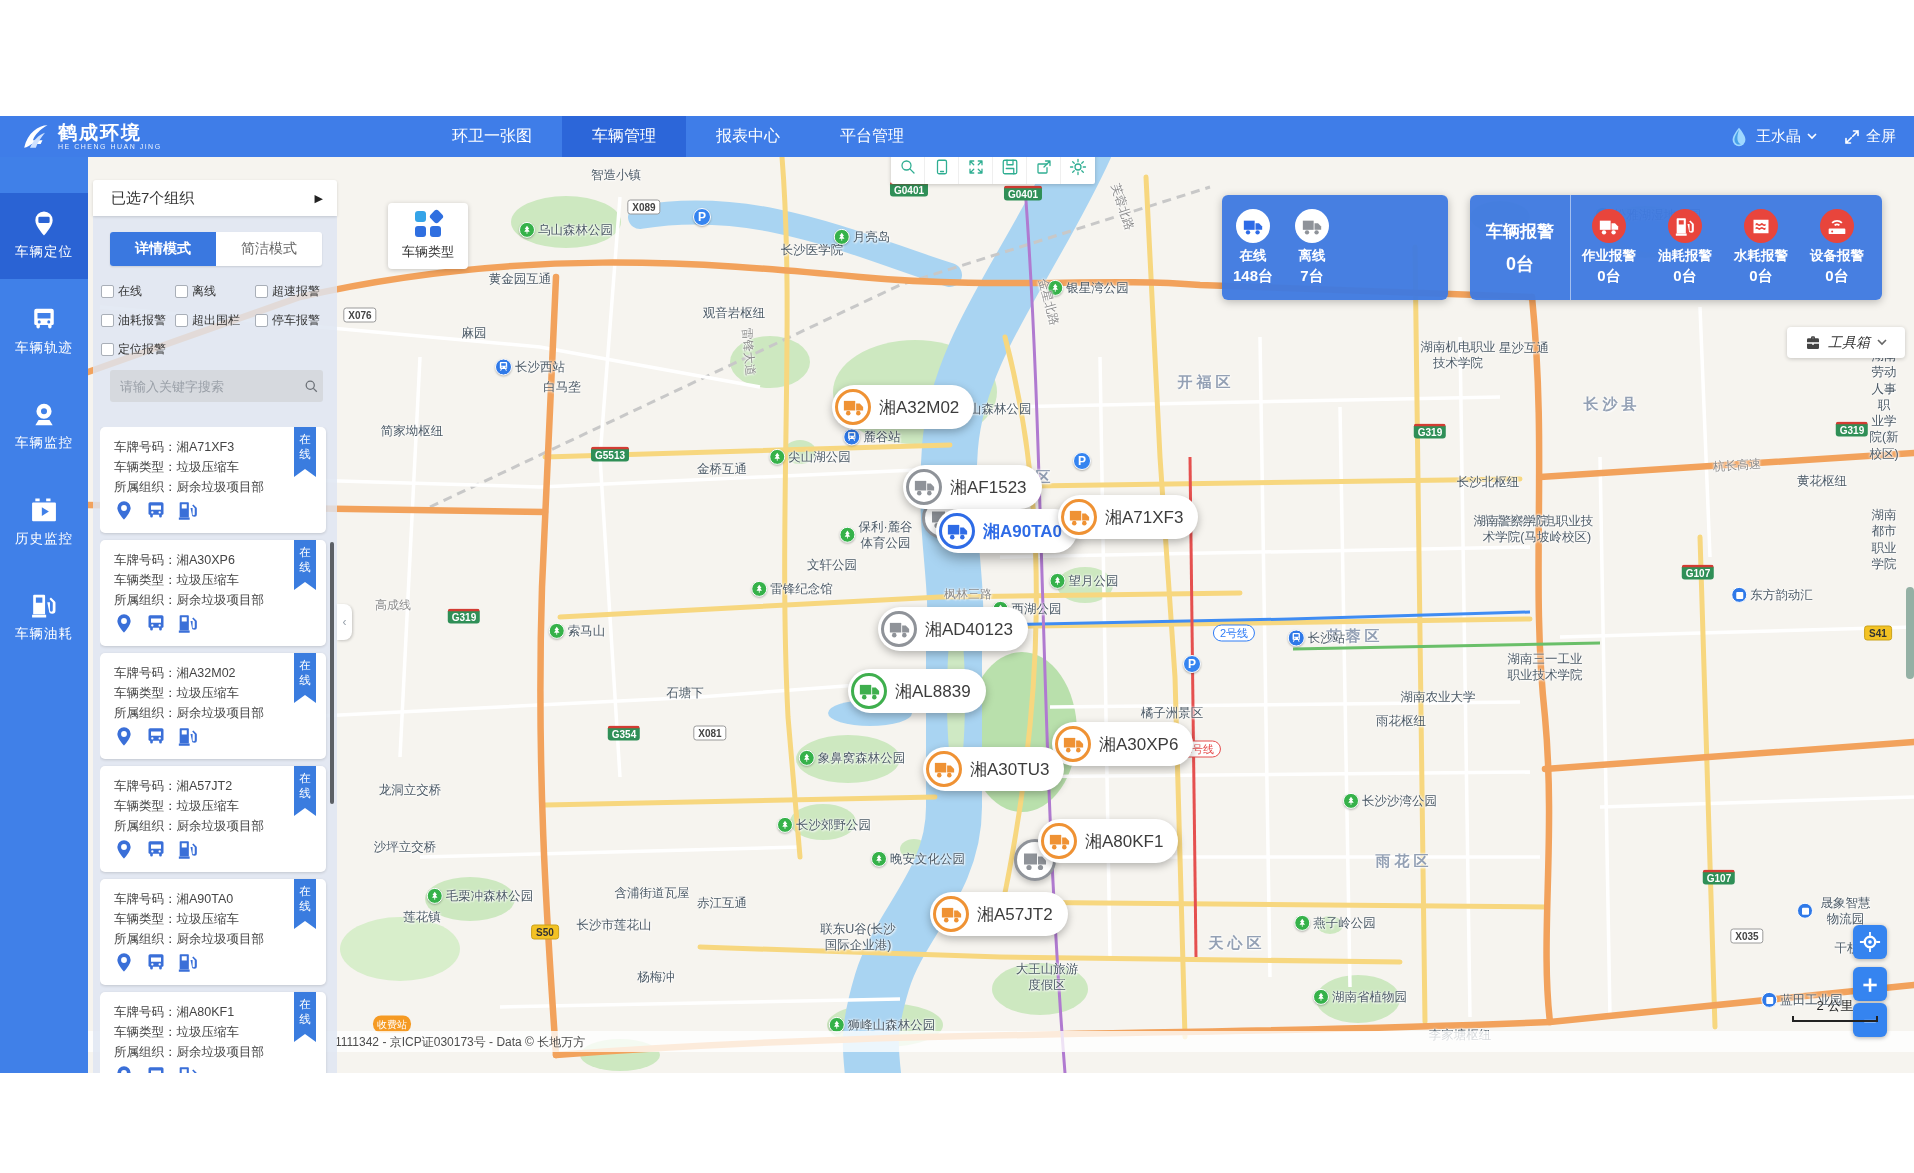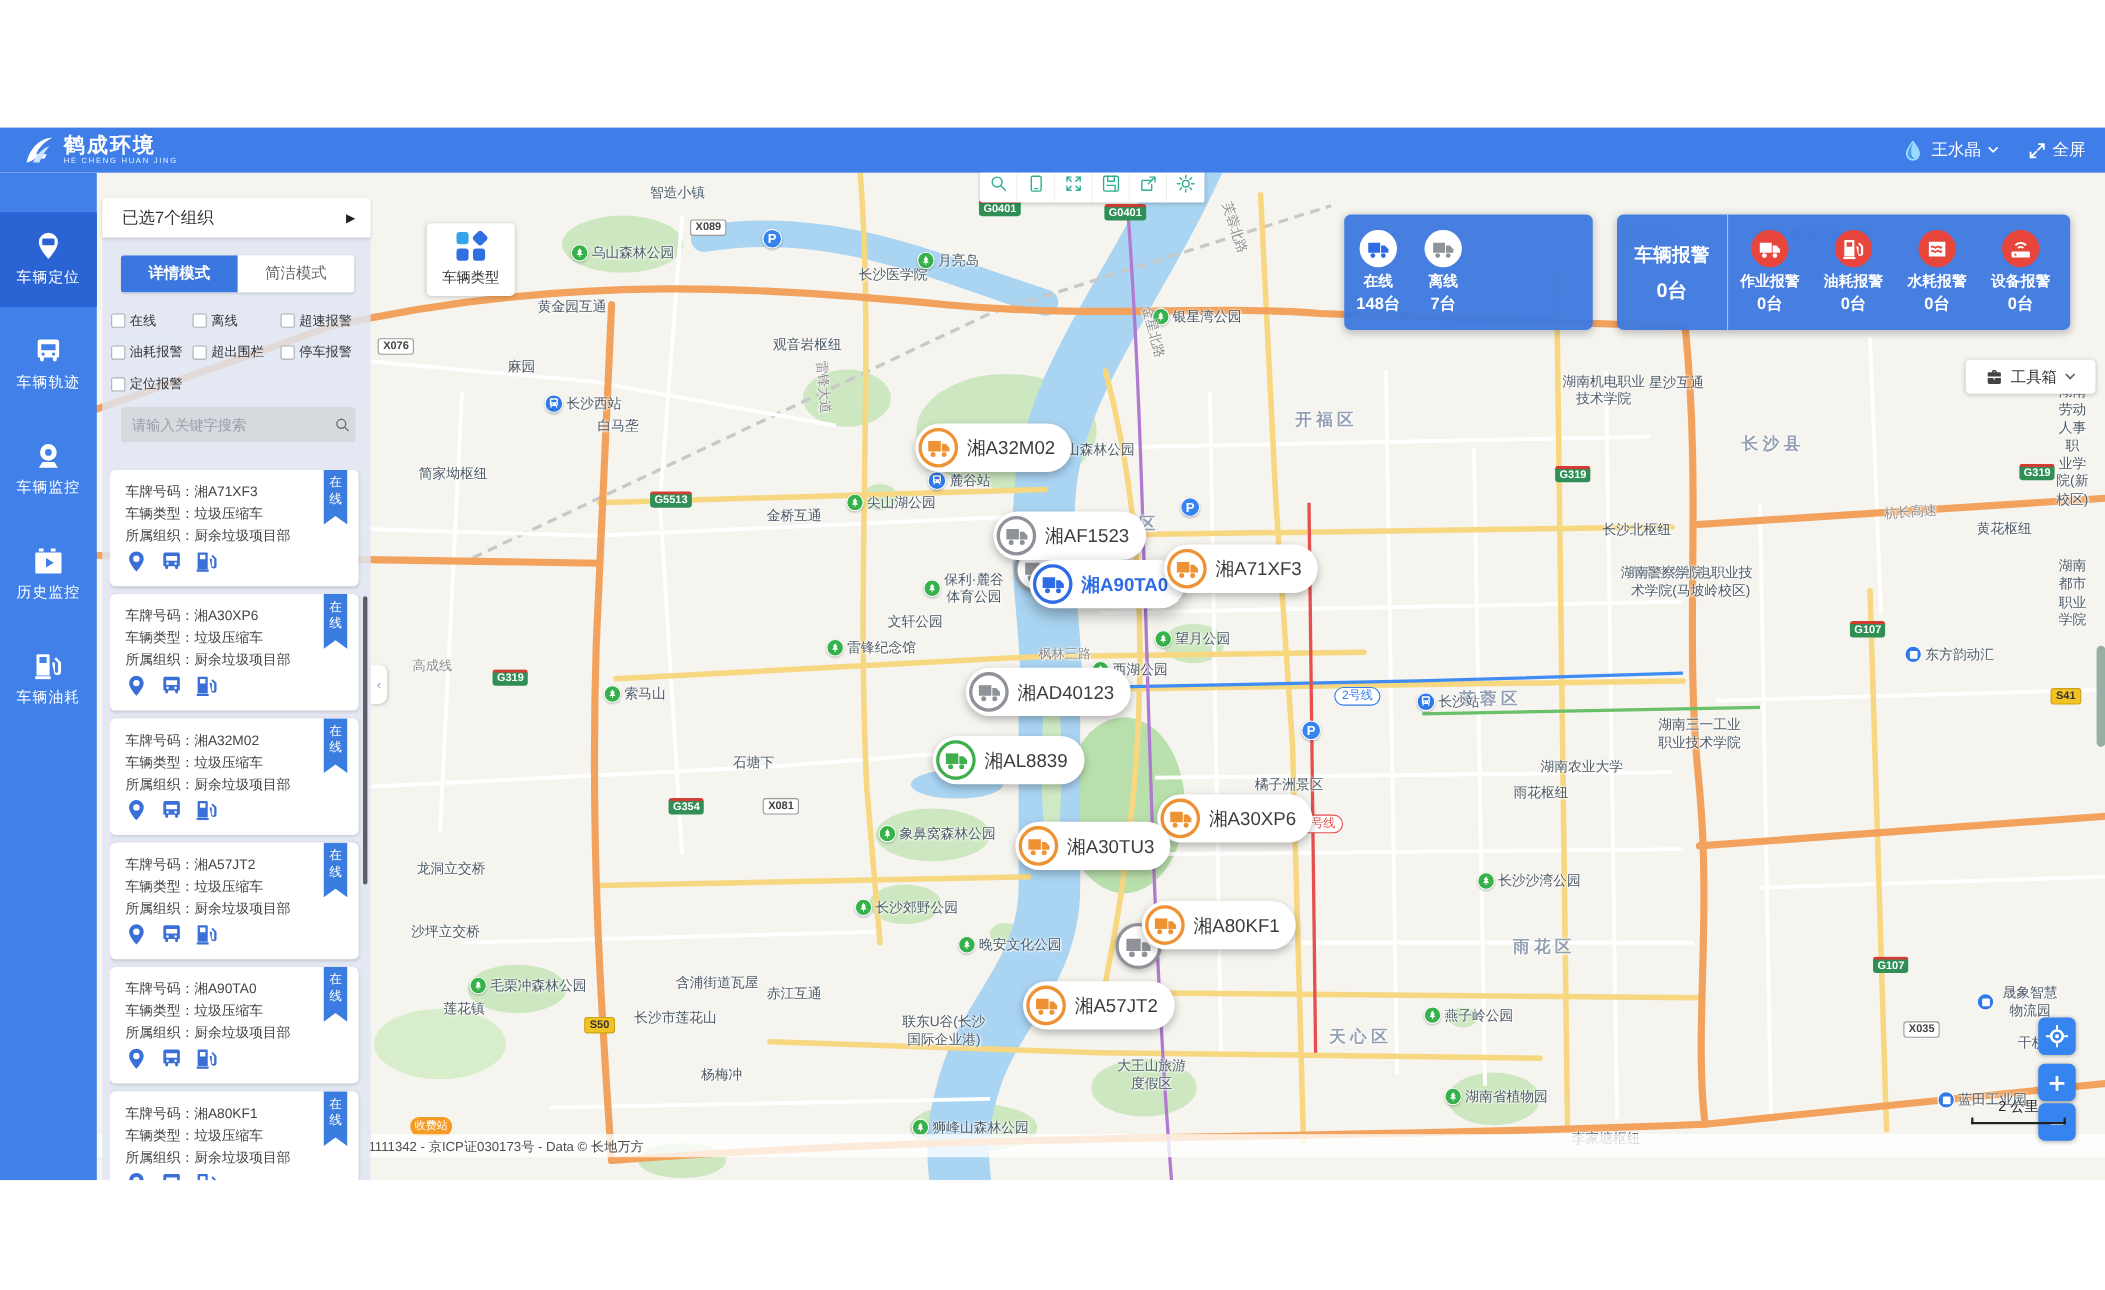--- a/index.html
+++ b/index.html
@@ -98,21 +98,21 @@
   .sp-col .ic svg { width:20px; height:19px; }
   .sp-col .ic.ring-blue svg { fill:#2e6be6; } .sp-col .ic.ring-blue { border:2px solid #fff; }
   .sp-col .ic.ring-gray svg { fill:#8f9399; }
   .sp-col .ic.red { background:#e8453c; } .sp-col .ic.red svg { fill:#fff; }
   .sp-col .l { font-size:13.5px; font-weight:bold; white-space:nowrap;}
   .sp-col .c { font-size:15px; font-weight:bold; }
 
   
   #toolbox-btn { position:absolute; left:1787px; top:170px; width:118px; height:31px; background:#fff;
     border-radius:4px; box-shadow:0 1px 4px rgba(0,0,0,.2); display:flex; align-items:center;
-    justify-content:center; gap:7px; font-size:14px; color:#333; cursor:pointer; z-index:30;}
+    justify-content:center; gap:7px; font-size:14px; color:#333; cursor:pointer; z-index:30;font-style:italic;}
   #toolbox-btn svg.bx { width:16px; height:16px; fill:#444; }
   #toolbox-btn svg.ch { width:10px; height:7px; stroke:#666; fill:none; stroke-width:1.6;}
 
   
   .map-ctrl { position:absolute; width:34px; height:34px; background:#3584f0; color:#fff;
     border-radius:6px; display:flex; align-items:center; justify-content:center;
     box-shadow:0 1px 4px rgba(0,0,0,.3); cursor:pointer; z-index:30; font-size:24px; font-weight:bold;}
   .map-ctrl svg { width:22px; height:22px; fill:#fff; }
   #scale-box { position:absolute; left:1792px; top:840px; z-index:30; font-size:13px; color:#222;
     text-shadow:0 0 2px #fff; text-align:center; width:86px;}
@@ -232,20 +232,26 @@
     <div class="logo-wrap">
       <svg class="logo-mark" viewBox="0 0 36 36">
         <path d="M5 31 C9 13 22 4 33 4 C24 9 18 15 15.5 22 L27 22 L24.8 26.5 L13.8 26.5 C11.5 28.7 8.8 30.2 5 31 Z" fill="#fff"></path>
         <path d="M12 31 C16 22 22 16 30 13 C25 19 21 25 19 31 Z" fill="#cfe2ff"></path>
       </svg>
       <div class="logo-txt">
         <div class="t1">鹤成环境</div>
         <div class="t2">HE CHENG HUAN JING</div>
       </div>
     </div>
+    <div id="nav">
+        <div class="nav-item">环卫一张图</div>
+        <div class="nav-item active">车辆管理</div>
+        <div class="nav-item">报表中心</div>
+        <div class="nav-item">平台管理</div>
+      </div>
     <div id="header-right">
       <div class="user-box">
         <svg width="22" height="22" viewBox="0 0 24 24">
           <path d="M12 2 C12 2 5 10 5 15 a7 7 0 0 0 14 0 C19 10 12 2 12 2z" fill="#9fd8ff"></path>
           <path d="M12 4 C12 4 7 10.5 7 15 a5 5 0 0 0 7 4.8 C10 18 9 13 12 4z" fill="#46a0e8"></path>
         </svg>
         <span>王水晶</span>
         <svg width="10" height="7" viewBox="0 0 10 7">
           <path d="M1 1l4 4 4-4" stroke="#fff" stroke-width="1.6" fill="none"></path>
         </svg>

